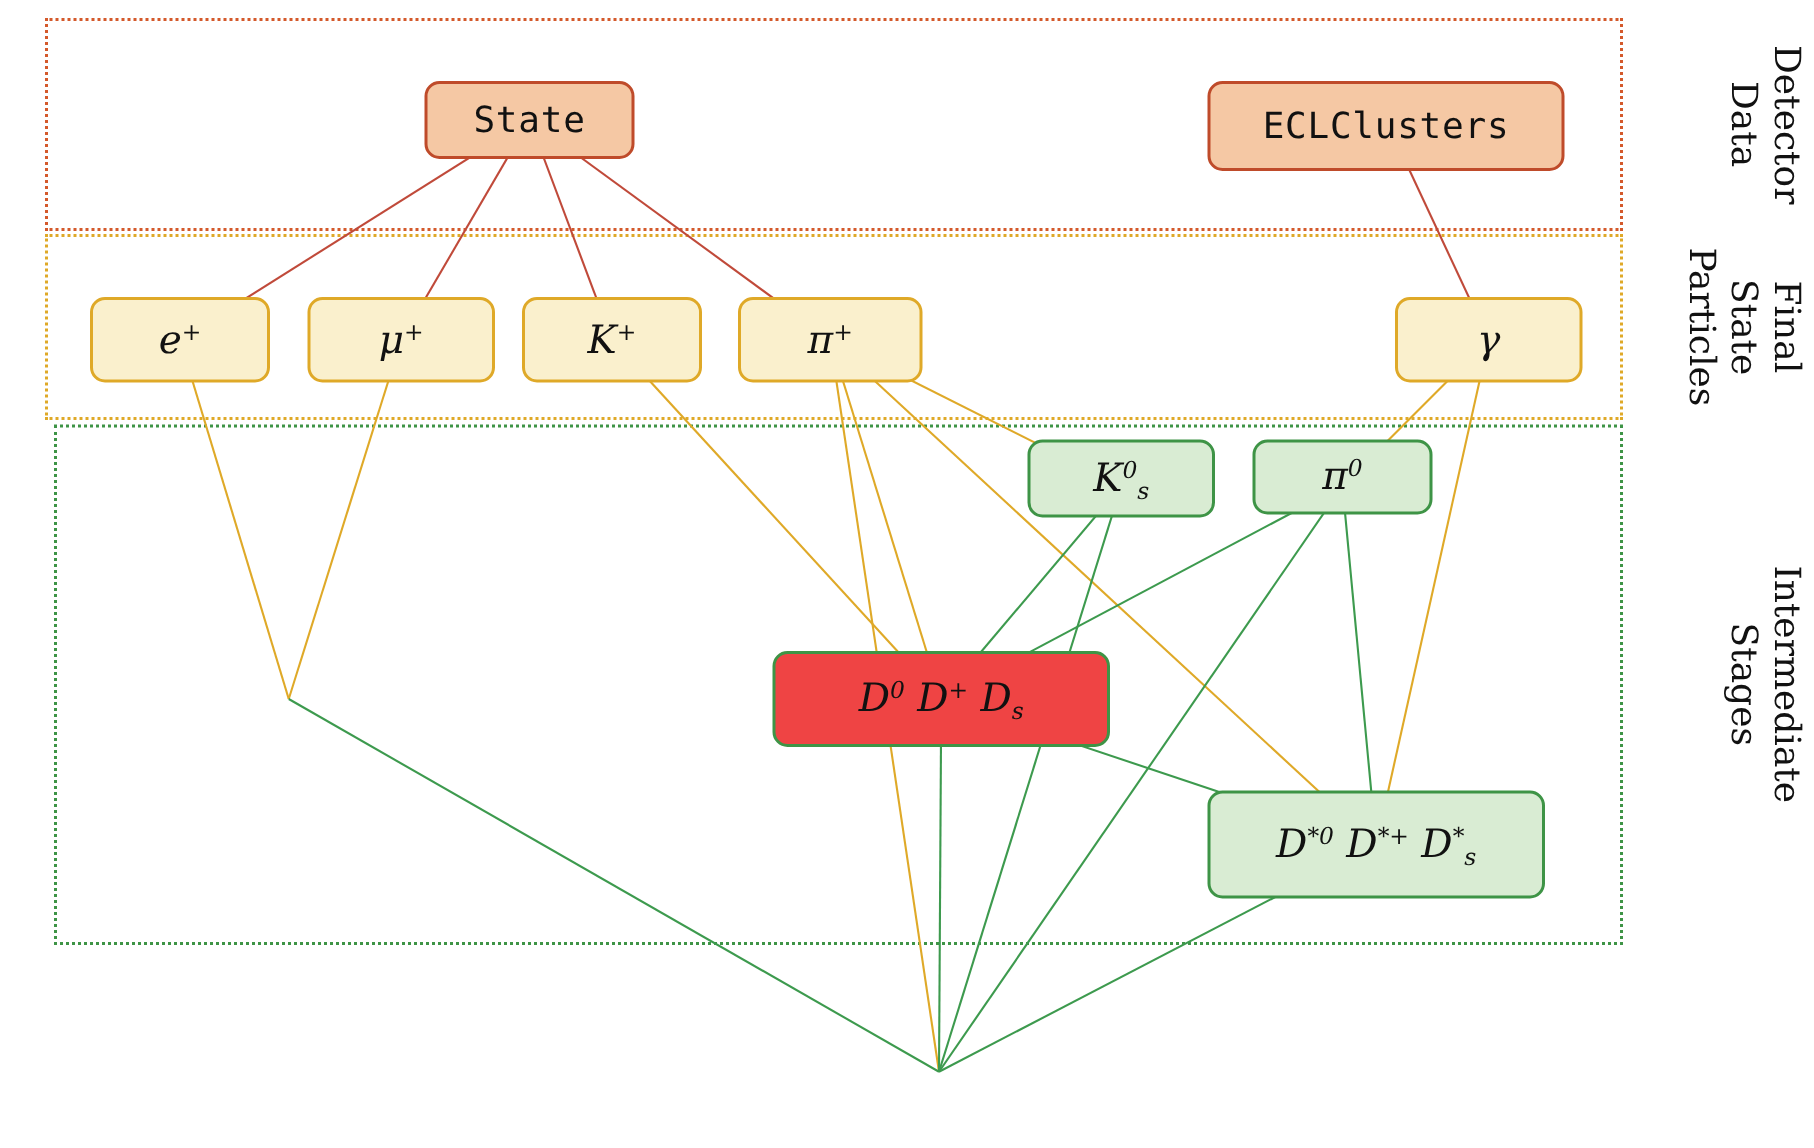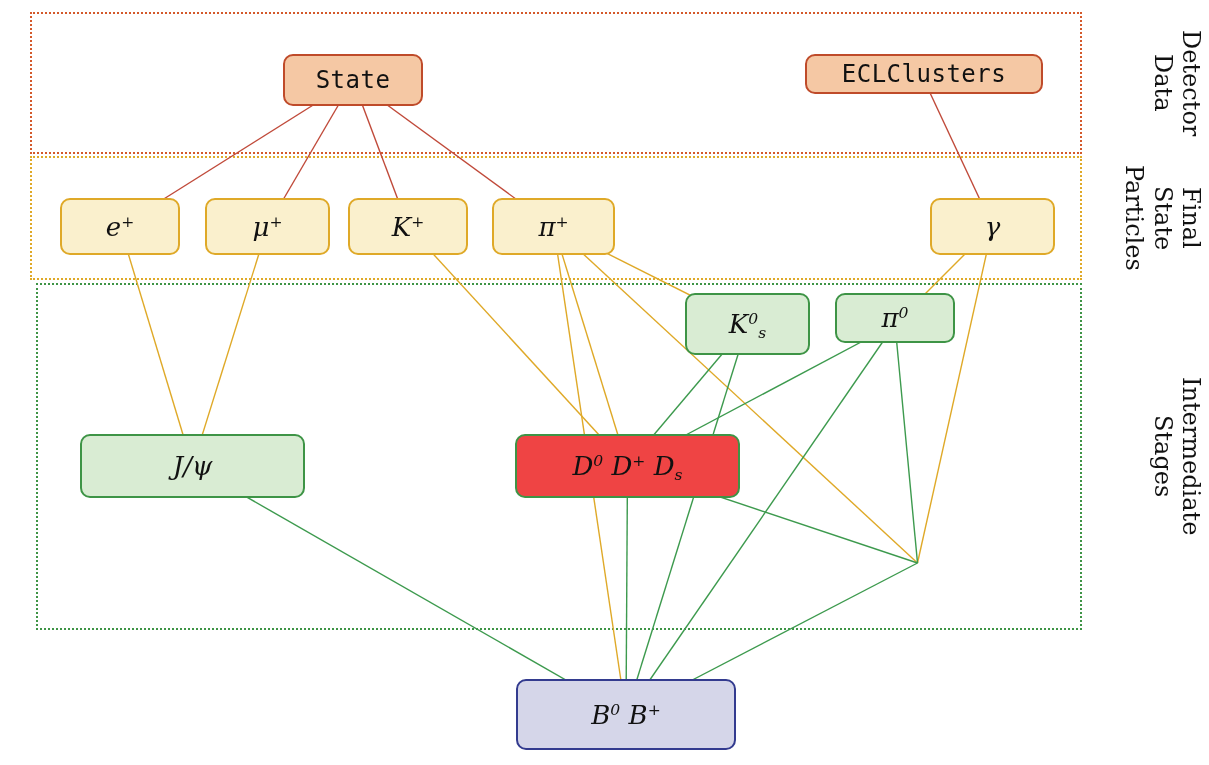--- a/index.html
+++ b/index.html
@@ -67,56 +67,53 @@
       <line x1="895" y1="324" x2="626" y2="714.5" stroke="#3d9a4e" stroke-width="1.4"></line>
       <line x1="627.5" y1="466" x2="917.5" y2="563" stroke="#3d9a4e" stroke-width="1.4"></line>
       <line x1="627.5" y1="466" x2="626" y2="714.5" stroke="#3d9a4e" stroke-width="1.4"></line>
       <line x1="917.5" y1="563" x2="626" y2="714.5" stroke="#3d9a4e" stroke-width="1.4"></line>
       <line x1="192.5" y1="466" x2="626" y2="714.5" stroke="#3d9a4e" stroke-width="1.4"></line>
     </svg>
 
   <div class="node mono" style="left: 283px; top: 54px; width: 140px; height: 52px; background: rgb(245, 200, 164); border-color: rgb(191, 75, 42);">
     <span class="lbl">State</span>
   </div>
-  <div class="node mono" style="left: 805px; top: 54px; width: 238px; height: 40px; background: rgb(245, 200, 164); border-color: rgb(191, 75, 42);">
+  <div class="node mono" style="left: 805px; top: 54px; width: 238px; height: 60px; background: rgb(245, 200, 164); border-color: rgb(191, 75, 42);">
     <span class="lbl">ECLClusters</span>
   </div>
 
   <div class="node" style="left: 60px; top: 198px; width: 120px; height: 57px; background: rgb(250, 240, 205); border-color: rgb(223, 169, 40);">
     <span class="lbl">e<sup>+</sup></span>
   </div>
   <div class="node" style="left: 205px; top: 198px; width: 125px; height: 57px; background: rgb(250, 240, 205); border-color: rgb(223, 169, 40);">
     <span class="lbl">μ<sup>+</sup></span>
   </div>
   <div class="node" style="left: 348px; top: 198px; width: 120px; height: 57px; background: rgb(250, 240, 205); border-color: rgb(223, 169, 40);">
     <span class="lbl">K<sup>+</sup></span>
   </div>
   <div class="node" style="left: 492px; top: 198px; width: 123px; height: 57px; background: rgb(250, 240, 205); border-color: rgb(223, 169, 40);">
     <span class="lbl">π<sup>+</sup></span>
   </div>
   <div class="node" style="left: 930px; top: 198px; width: 125px; height: 57px; background: rgb(250, 240, 205); border-color: rgb(223, 169, 40);">
     <span class="lbl">γ</span>
   </div>
 
-  <div class="node" style="left: 685px; top: 293px; width: 125px; height: 62px; background: rgb(217, 236, 211); border-color: rgb(62, 148, 70);">
+  <div class="node" style="left: 685px; top: 293px; width: 125px; height: 52px; background: rgb(217, 236, 211); border-color: rgb(62, 148, 70);">
     <span class="lbl">K<sup>0</sup><sub>s</sub></span>
   </div>
   <div class="node" style="left: 835px; top: 293px; width: 120px; height: 50px; background: rgb(217, 236, 211); border-color: rgb(62, 148, 70);">
     <span class="lbl">π<sup>0</sup></span>
   </div>
-  <div class="node" style="left: 80px; top: 434px; width: 225px; height: 64px; background: rgb(217, 236, 211); border-color: rgb(62, 148, 70);">
-    <span class="lbl">J/ψ</span>
-  </div>
   <div class="node" style="left: 515px; top: 434px; width: 225px; height: 64px; background: #ef4444; border-color: rgb(62, 148, 70);">
     <span class="lbl">D<sup>0</sup> D<sup>+</sup> D<sub>s</sub></span>
   </div>
+  <div class="node" style="left: 805px; top: 527px; width: 225px; height: 72px; background: rgb(217, 236, 211); border-color: rgb(62, 148, 70);">
+    <span class="lbl">D<sup>*0</sup> D<sup>*+</sup> D<sup>*</sup><sub>s</sub></span>
+  </div>
 
-  <div class="node heavy" style="left: 516px; top: 679px; width: 220px; height: 71px; background: rgb(213, 214, 233); border-color: rgb(51, 59, 143);">
-    <span class="lbl">B<sup>0</sup> B<sup>+</sup></span>
-  </div>
 
   <div class="region-label" style="top:12px;height:142px;">Detector
 Data</div>
   <div class="region-label" style="top:156px;height:124px;">Final
 State
 Particles</div>
   <div class="region-label" style="top:283px;height:347px;">Intermediate
 Stages</div>
 
 </div>

